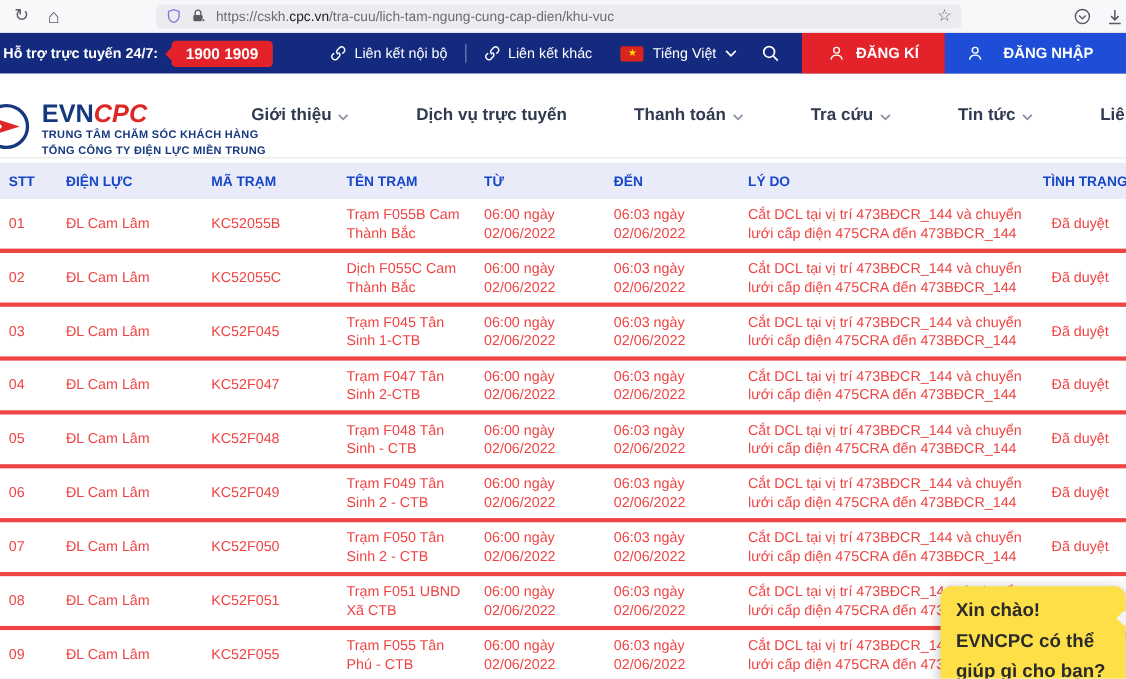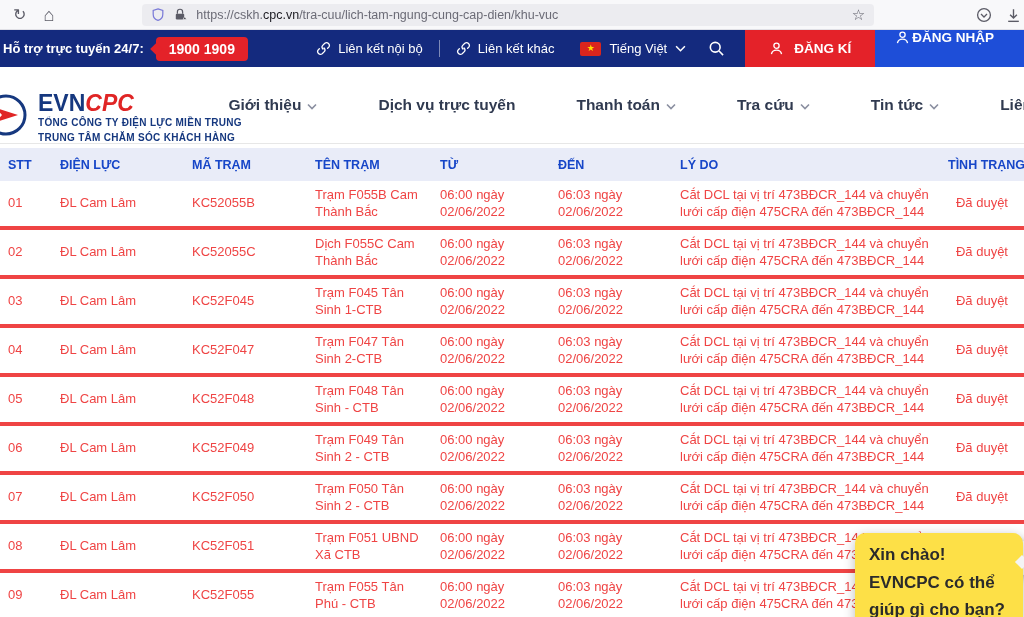--- a/index.html
+++ b/index.html
@@ -46,21 +46,21 @@
   .tb-divider { width:1px; height:17px; background:rgba(255,255,255,.45); margin:0 16px; }
   .lang { display:flex; align-items:center; gap:8px; margin-left:26px; cursor:pointer; }
   .flag { width:21px; height:14px; background:#da251d; display:flex; align-items:center; justify-content:center; border-radius:2px; }
   .flag span { color:#ffde00; font-size:9px; line-height:1; }
   .tb-search { margin-left:22px; margin-right:20px; cursor:pointer; display:flex; }
   .btn-register {
     height:100%; background:#e42229; display:flex; align-items:center; gap:10px;
     padding:0 24px; font-weight:bold; font-size:13.5px; cursor:pointer; white-space:nowrap;
   }
   .btn-login {
-    height:100%; background:#1e4ed8; display:flex; align-items:flex-start; gap:2px;
+    height:100%; background:#1e4ed8; display:flex; align-items:center; gap:18px;
     padding:0 30px 0 20px; font-weight:bold; font-size:13.5px; cursor:pointer; white-space:nowrap;
   }
   
   .site-header { height:77px; background:#fff; border-bottom:1px solid #e7e7e7; position:relative; }
   .logo-block { position:absolute; left:0; top:24px; display:flex; cursor:pointer; }
   .emblem { position:relative; left:-16px; top:2px; }
   .logo-text { margin-left:-6px; }
   .logo-word { font-size:23px; font-weight:800; line-height:1.1; }
   .logo-evn { color:#16387f; }
   .logo-cpc { color:#e02525; font-style:italic; }
@@ -191,22 +191,22 @@
   <div class="site-header">
     <div class="logo-block">
       <span class="emblem">
         <svg class="ic" width="44" height="44" viewBox="0 0 44 44">
             <circle cx="22" cy="22" r="19" fill="#fff" stroke="#16387f" stroke-width="3"></circle>
             <polygon points="12,15 34,22 12,29 18,22" fill="#e02525"></polygon>
           </svg>
       </span>
       <div class="logo-text">
         <div class="logo-word"><span class="logo-evn">EVN</span><span class="logo-cpc">CPC</span></div>
+        <div class="org-line">TRUNG TÂM CHĂM SÓC KHÁCH HÀNG</div>
         <div class="org-line">TỔNG CÔNG TY ĐIỆN LỰC MIỀN TRUNG</div>
-        <div class="org-line">TRUNG TÂM CHĂM SÓC KHÁCH HÀNG</div>
       </div>
     </div>
     <nav class="main-nav">
   <div class="nav-item">
     <span>Giới thiệu</span>
     <svg class="ic" width="10" height="7" viewBox="0 0 10 6">
             <polyline points="1,1 5,5 9,1"></polyline>
           </svg>
   </div>
 

